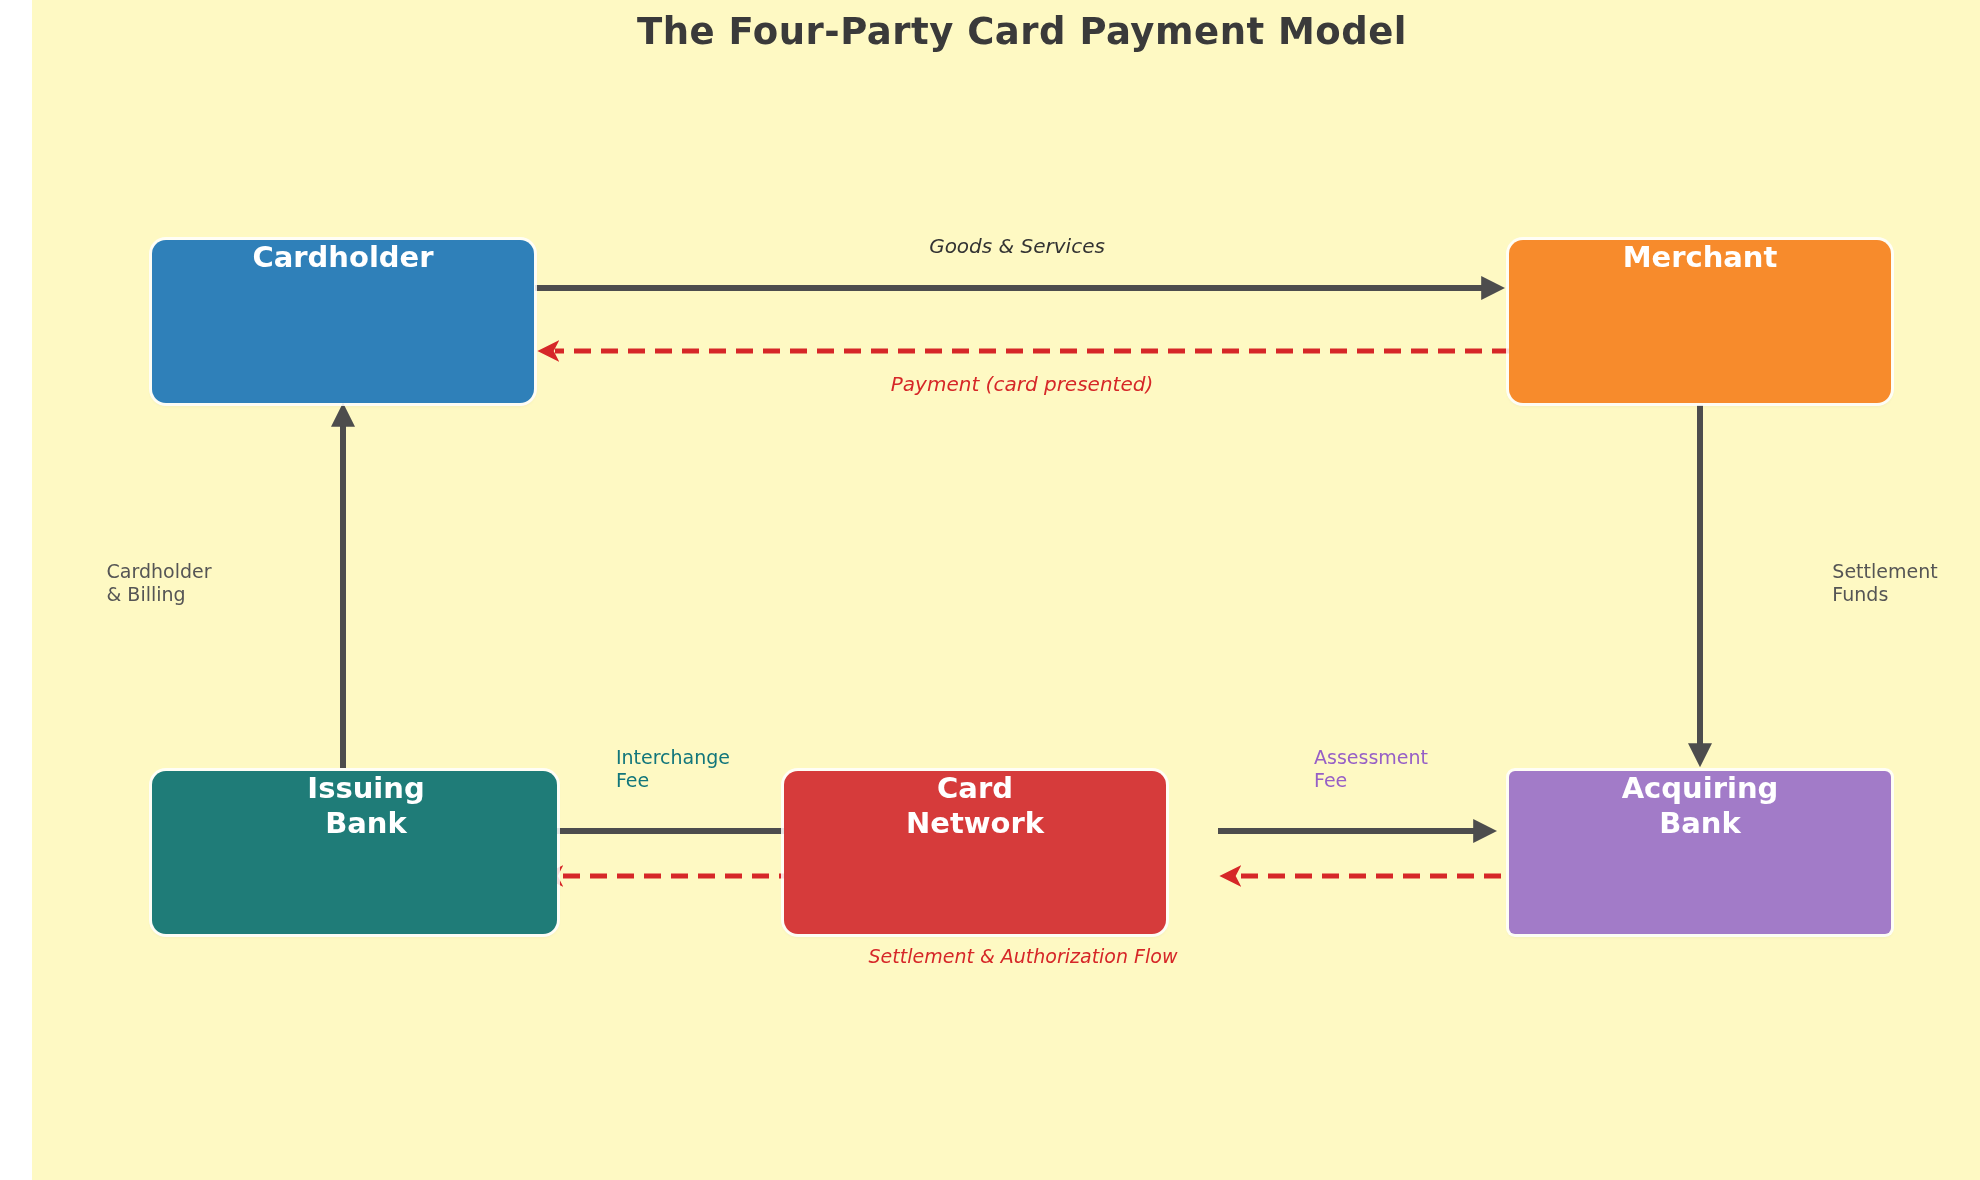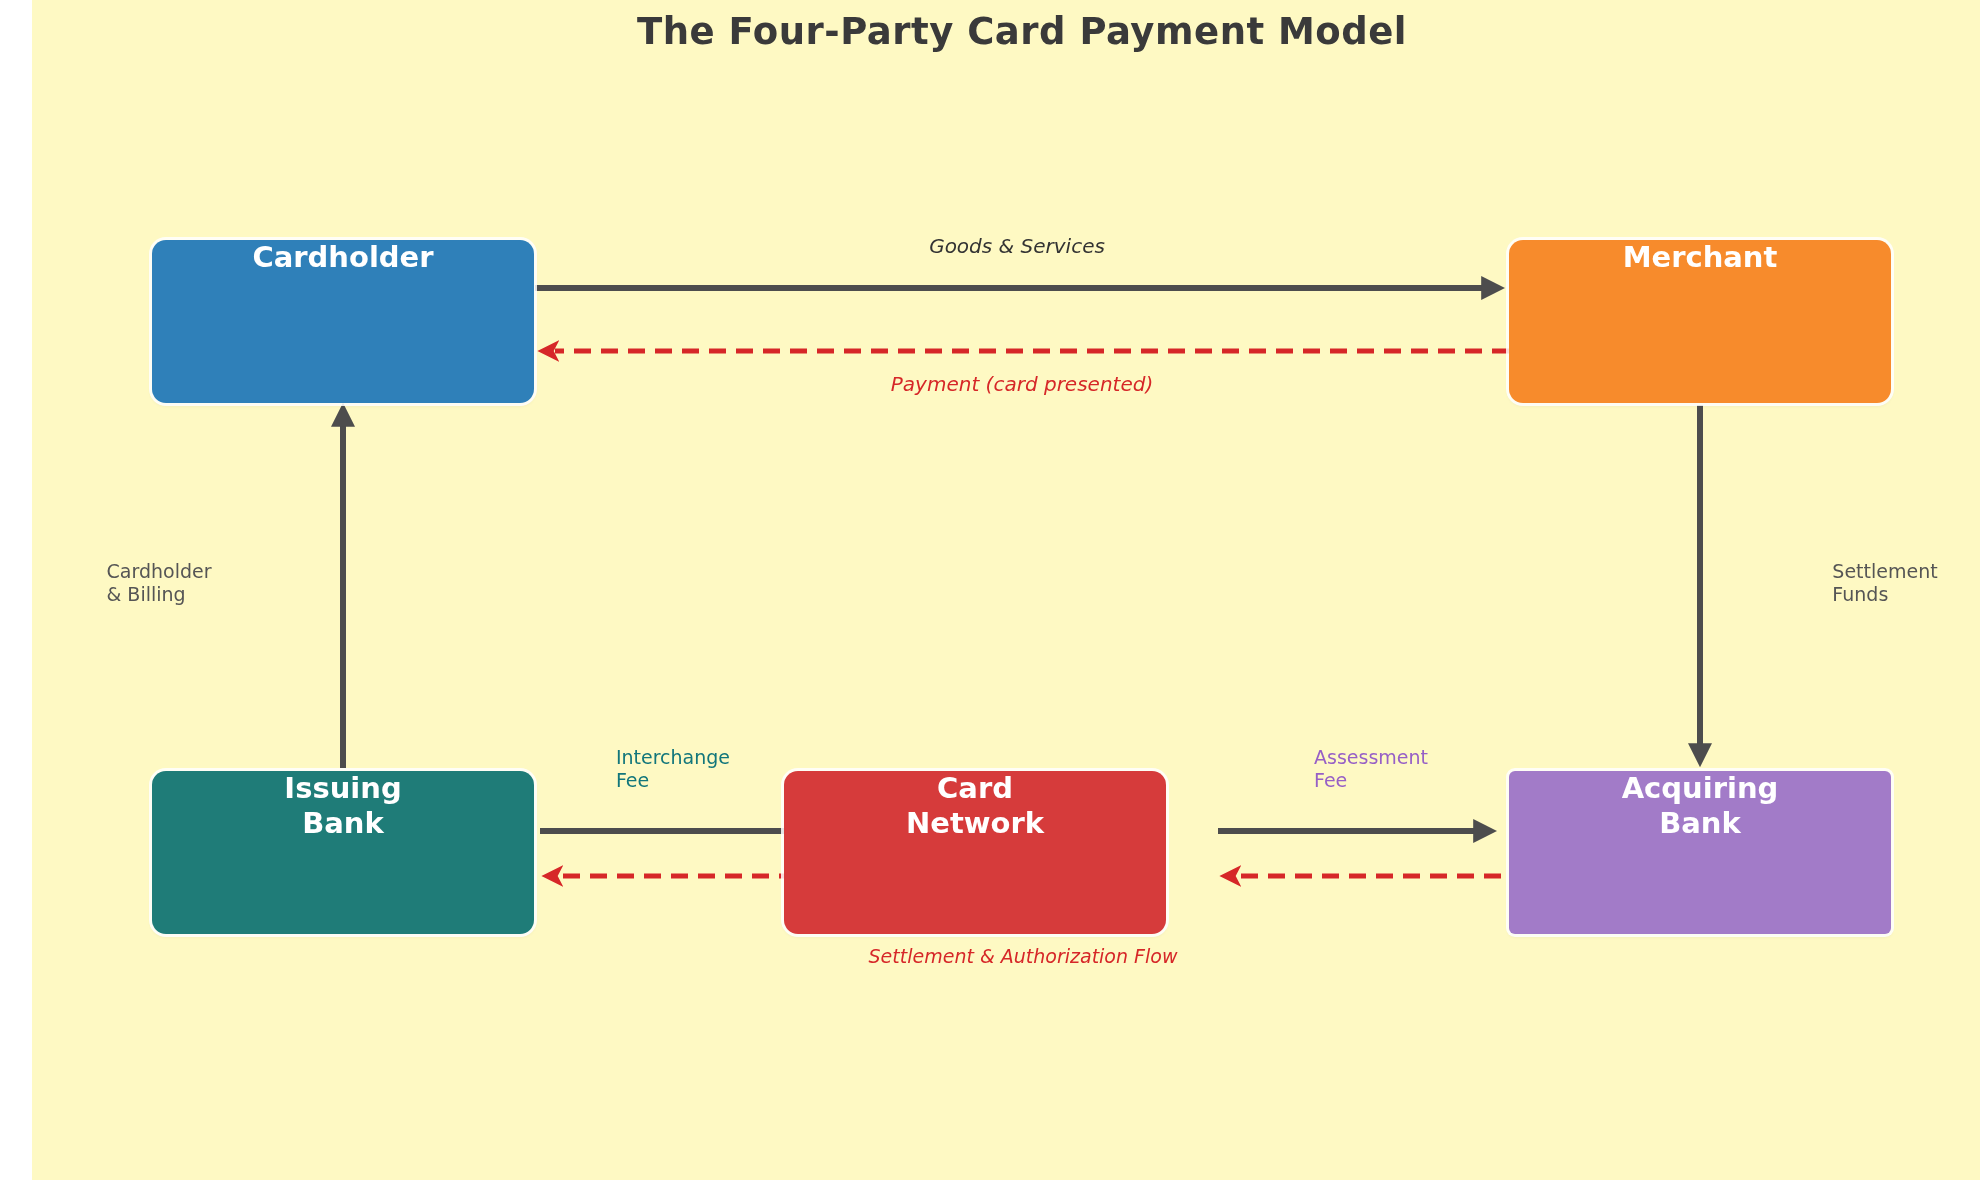--- a/index.html
+++ b/index.html
@@ -78,21 +78,21 @@
   </svg>
 
   <div class="node node-cardholder" style="background: rgb(47, 128, 185);">
     <span>Cardholder</span>
   </div>
 
   <div class="node node-merchant" style="background: rgb(247, 139, 44);">
     <span>Merchant</span>
   </div>
 
-  <div class="node node-issuing" style="background: rgb(31, 124, 120);">
+  <div class="node node-issuing" style="background: rgb(31, 124, 120); padding-left: 23px;">
     <span>Issuing</span>
     <span>Bank</span>
   </div>
 
   <div class="node node-network" style="background: rgb(214, 59, 59);">
     <span>Card</span>
     <span>Network</span>
   </div>
 
   <div class="node node-acquiring" style="background: rgb(162, 123, 200);">

